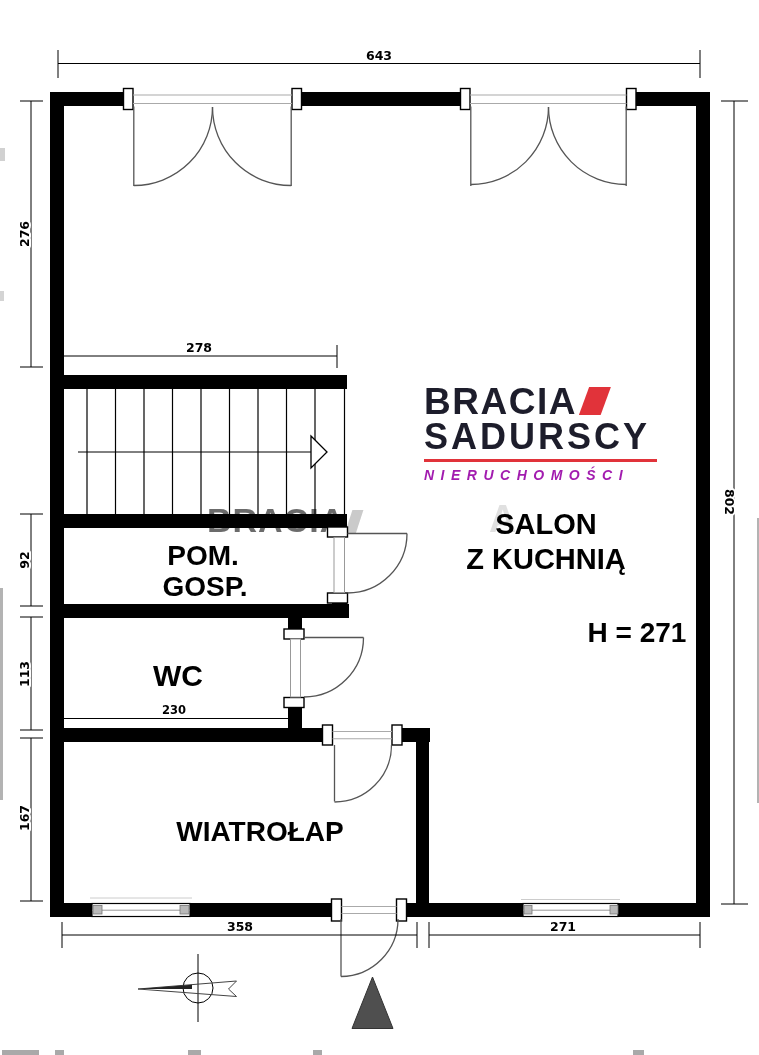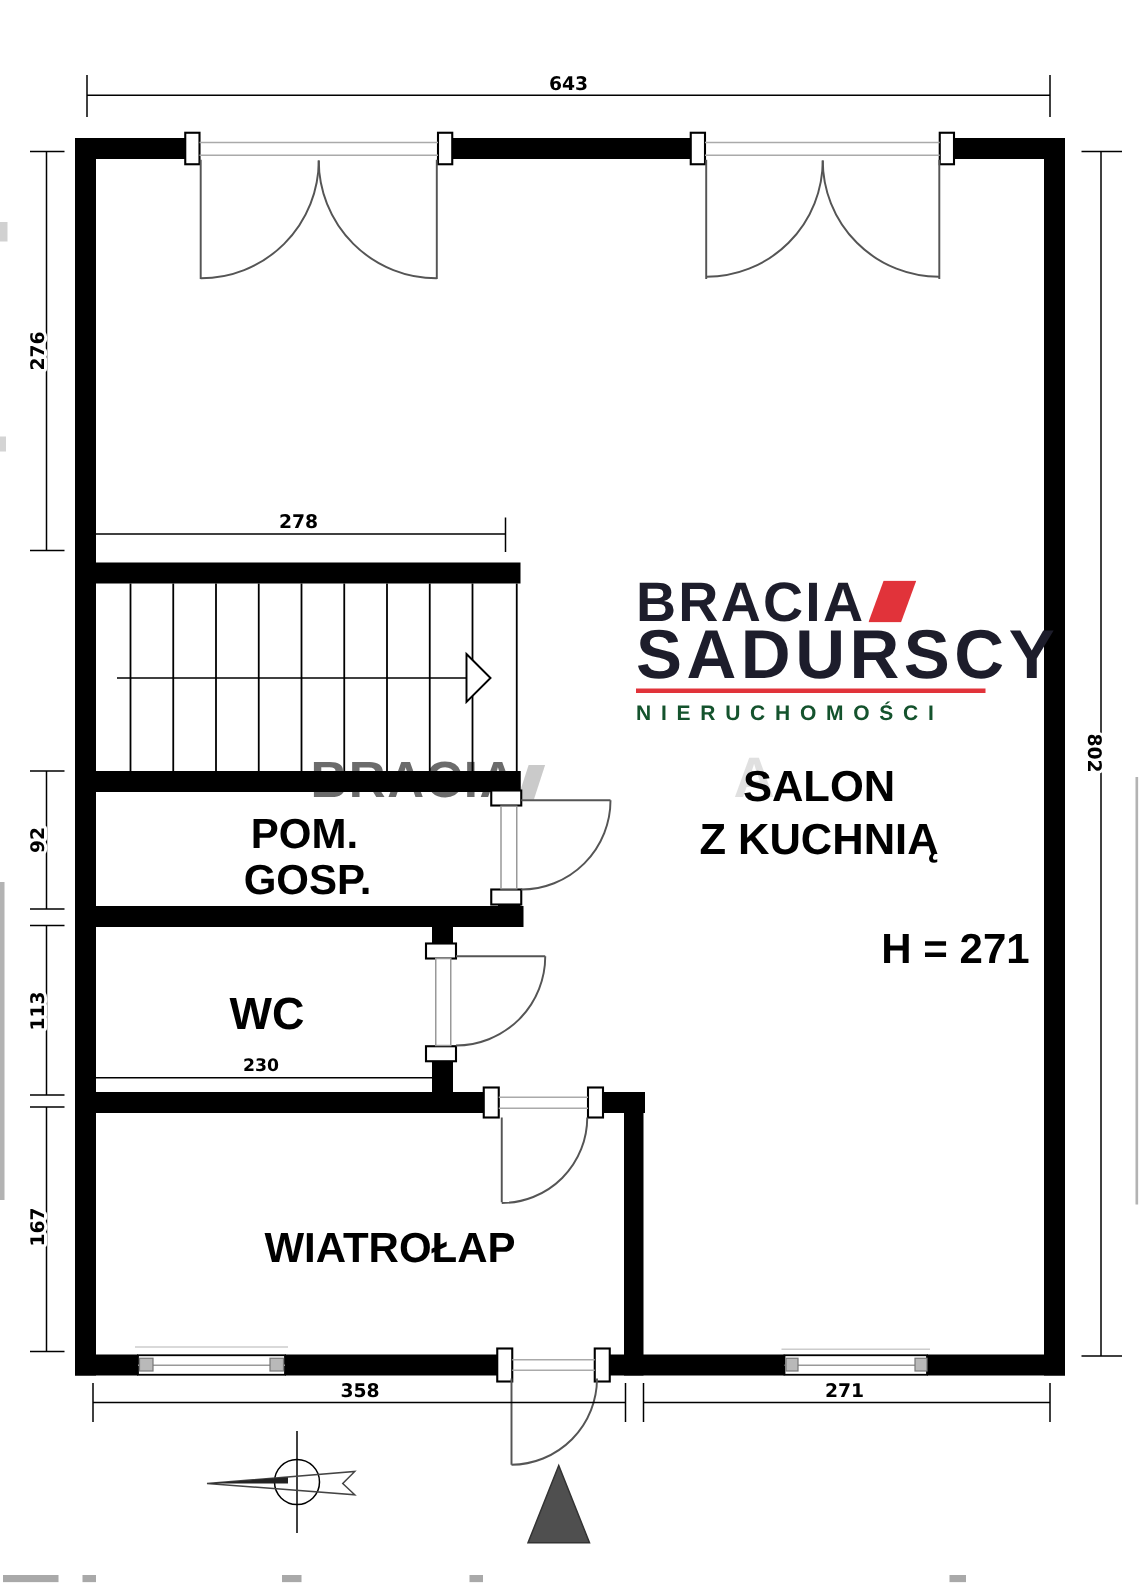--- a/index.html
+++ b/index.html
@@ -15,23 +15,23 @@
   .wm-faint{left:489px;top:498px;font-size:38px;opacity:.16;}
   .edge-mark{position:absolute;z-index:1;background:#8c8c8c;opacity:.75;}
   
   .logo{position:absolute;left:424px;top:386px;z-index:4;color:#1d1d2b;
         font-family:"Liberation Sans",sans-serif;}
   .logo-row1{display:flex;align-items:flex-start;}
   .logo-top{font-size:37px;font-weight:bold;letter-spacing:1.5px;line-height:31px;}
   .logo-mark{width:32px;height:28px;background:#e1333a;margin-left:2px;margin-top:1px;
              -webkit-clip-path:polygon(32% 0,100% 0,68% 100%,0 100%);
              clip-path:polygon(32% 0,100% 0,68% 100%,0 100%);}
-  .logo-bottom{font-size:46px;font-weight:bold;letter-spacing:3px;line-height:37px;margin-top:1px;}
+  .logo-bottom{font-size:36px;font-weight:bold;letter-spacing:3px;line-height:37px;margin-top:1px;}
   .logo-rule{width:233px;height:2.5px;background:#e1333a;margin:4px 0 5px 0;}
-  .logo-tag{font-size:14px;font-weight:bold;letter-spacing:6.5px;color:#14532d;}
+  .logo-tag{font-size:14px;font-weight:bold;letter-spacing:6.5px;color:#a21caf;font-style:italic;}
   
   .dim{font-family:"DejaVu Sans",sans-serif;font-size:12.5px;font-weight:bold;fill:#000;
        paint-order:stroke;stroke:#fff;stroke-width:4px;stroke-linejoin:round;}
   .room{font-family:"Liberation Sans",sans-serif;font-size:28px;font-weight:bold;fill:#000;}
   .room-sm{font-family:"DejaVu Sans",sans-serif;font-size:11.5px;font-weight:bold;fill:#000;}
 </style>
 </head>
 <body>
 
 <div class="page">

